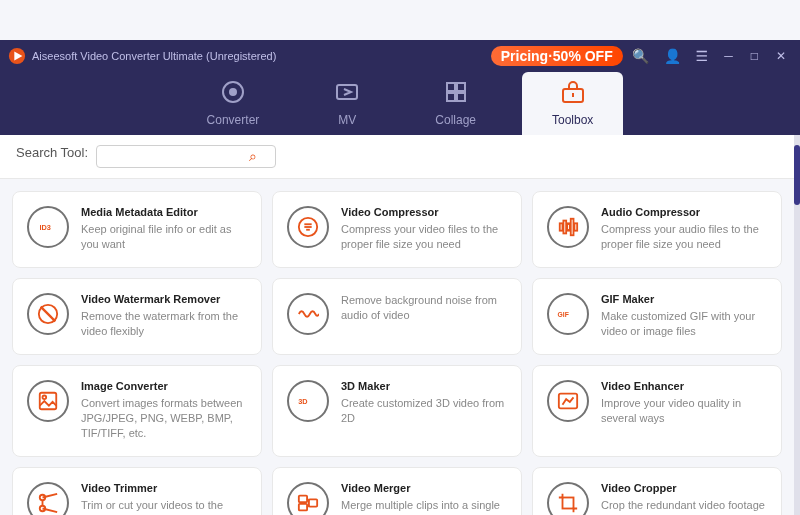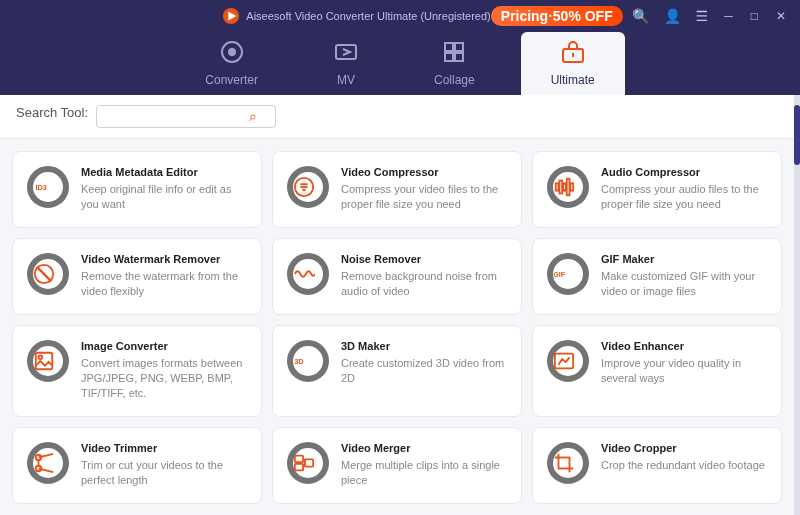--- a/index.html
+++ b/index.html
@@ -11,24 +11,25 @@
       overflow: hidden;
       display: flex;
       flex-direction: column;
     }
 
     
     .title-bar {
       background: #2d2b5b;
       display: flex;
       align-items: center;
-      justify-content: flex-end;
+      justify-content: space-between;
       padding: 13px 8px;
       height: 32px;
       flex-shrink: 0;
+      margin-top: 40px;
     }
     .title-bar-left {
       display: flex;
       align-items: center;
       gap: 6px;
     }
     .app-logo {
       width: 18px;
       height: 18px;
     }
@@ -160,25 +161,25 @@
       display: flex;
       align-items: flex-start;
       gap: 12px;
       cursor: pointer;
       transition: box-shadow 0.2s;
     }
 
     .tool-icon-circle {
       width: 42px;
       height: 42px;
-      border: 6px solid #737373;
+      border: 2px solid #737373;
       border-radius: 50%;
       display: flex;
       align-items: center;
-      justify-content: flex-start;
+      justify-content: center;
       flex-shrink: 0;
       color: #e8531a;
       font-size: 16px;
     }
     .tool-icon-circle svg {
       width: 22px;
       height: 22px;
     }
 
     .tool-info { flex: 1; }
@@ -263,21 +264,21 @@
     <span>Collage</span>
   </div>
   <div class="nav-tab active">
     <span class="nav-tab-icon">
       <svg width="24" height="24" viewBox="0 0 24 24" fill="none" stroke="#e8531a" stroke-width="2">
         <rect x="2" y="9" width="20" height="13" rx="2"></rect>
         <path d="M8 9V6a4 4 0 018 0v3"></path>
         <line x1="12" y1="13" x2="12" y2="17"></line>
       </svg>
     </span>
-    <span>Ultimate</span>
+    <span>Toolbox</span>
   </div>
 </div>
 
 <div class="main-content">
 
   <div style="display:flex; flex-direction:column; flex:1; overflow:hidden;">
 
     <div class="search-bar">
       <span class="search-label">Search Tool:</span>
       <div class="search-input-wrap">
@@ -341,21 +342,20 @@
       <div class="tool-desc">Remove the watermark from the video flexibly</div>
     </div>
   </div>
           <div class="tool-card">
     <div class="tool-icon-circle">
       <svg width="22" height="22" viewBox="0 0 24 24" fill="none" stroke="#e8531a" stroke-width="2">
                 <path d="M2 12 Q5 6 8 12 Q11 18 14 12 Q17 6 20 12 Q22 16 24 12"></path>
               </svg>
     </div>
     <div class="tool-info">
-      <div class="tool-name">Noise Remover</div>
       <div class="tool-desc">Remove background noise from audio of video</div>
     </div>
   </div>
           <div class="tool-card">
     <div class="tool-icon-circle">
       <svg width="36" height="22" viewBox="0 0 36 22">
                 <text y="16" x="1" font-size="11" font-weight="bold" fill="#e8531a" font-family="Arial">GIF</text>
               </svg>
     </div>
     <div class="tool-info">

